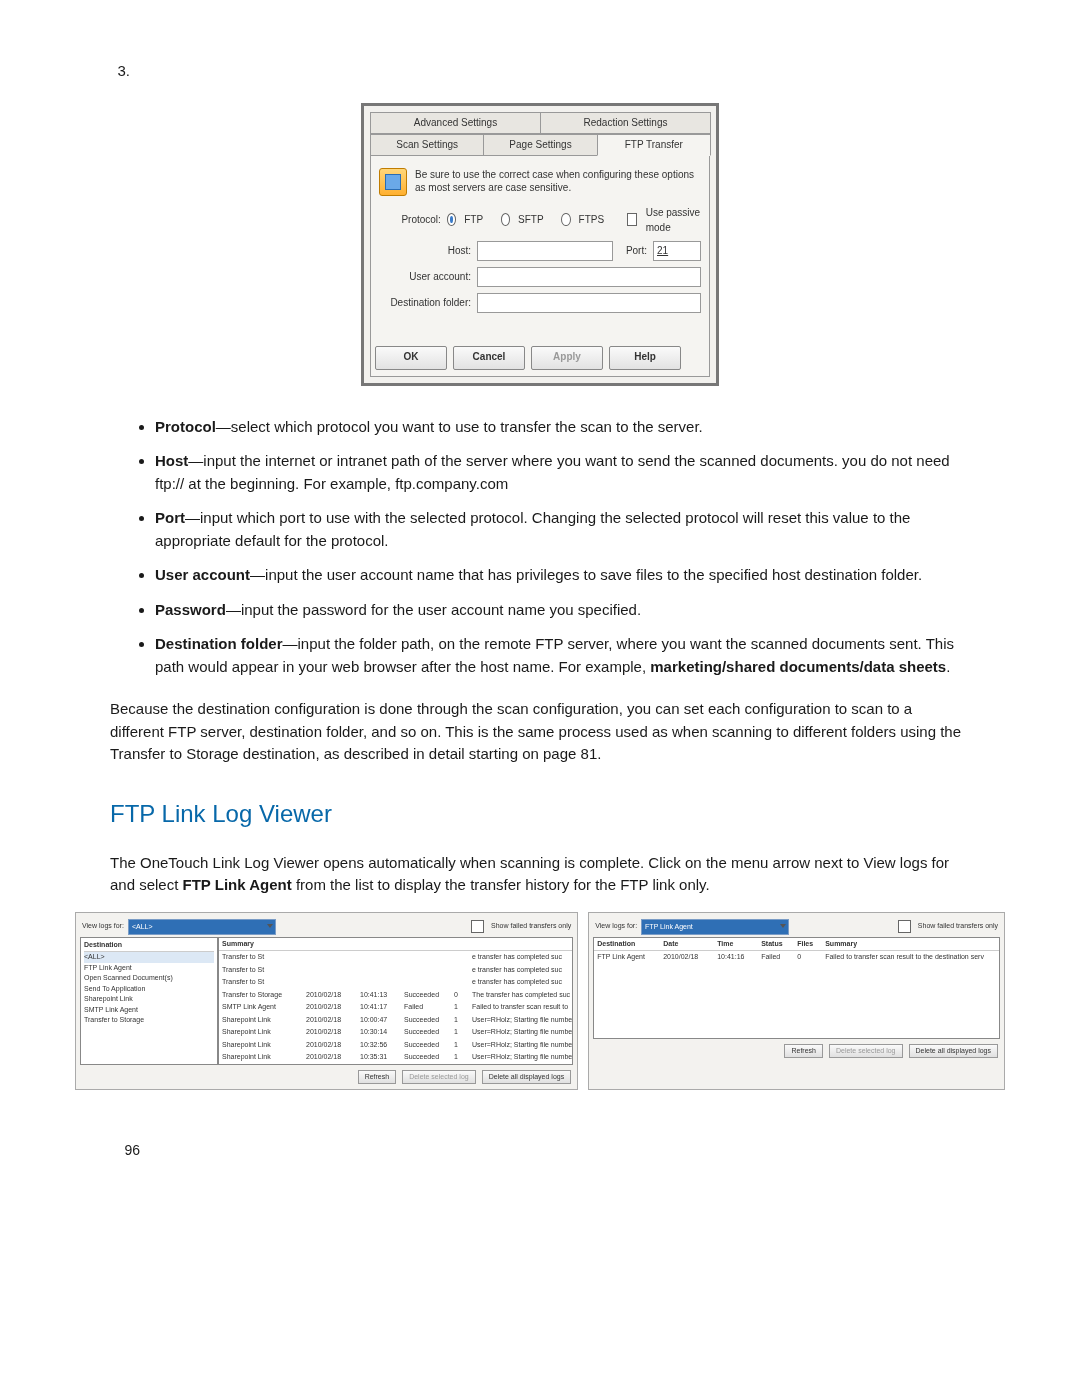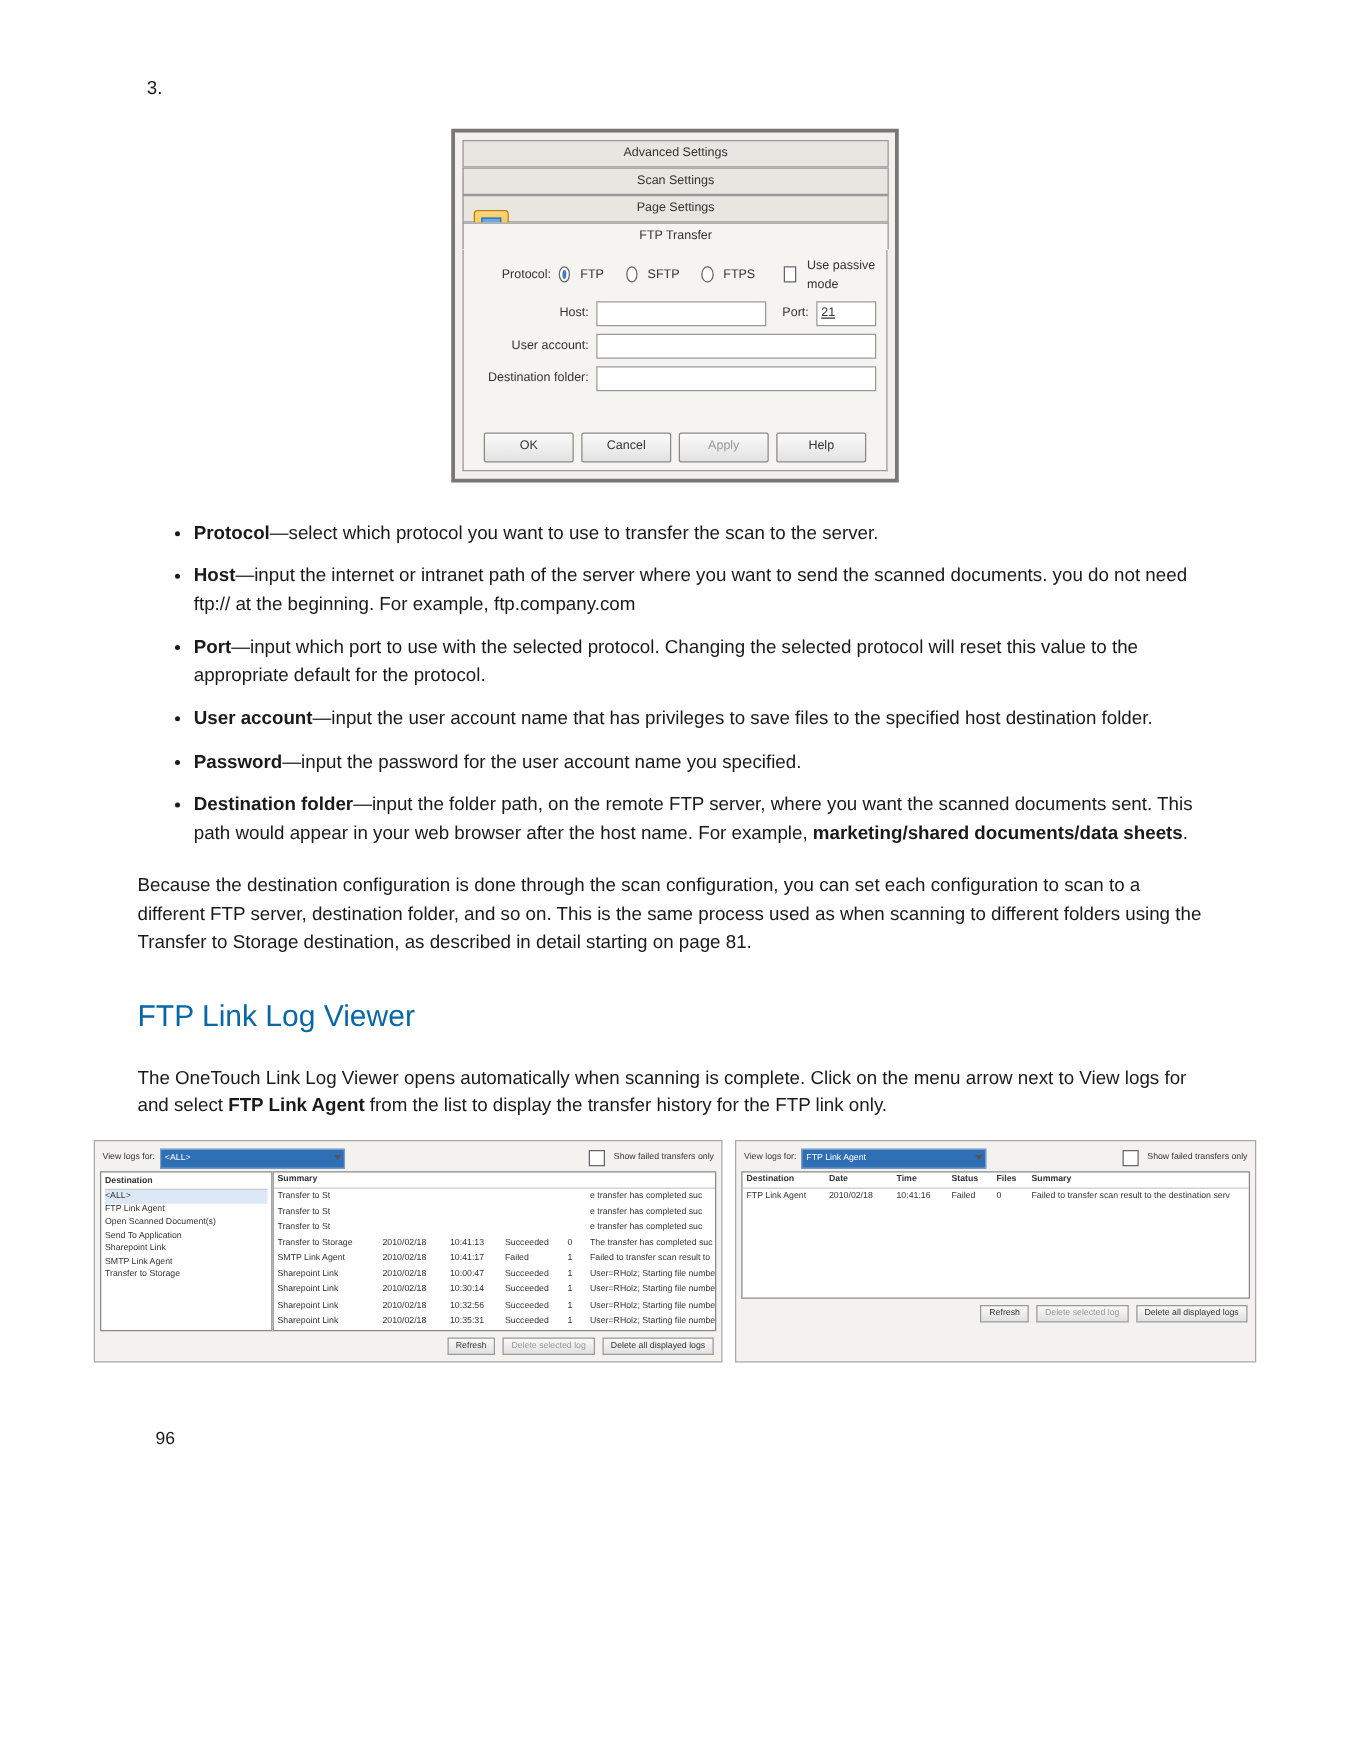--- a/index.html
+++ b/index.html
@@ -18,21 +18,21 @@
   .screenshot {
     width: 340px;
     margin: 10px auto 30px auto;
     border: 3px solid #777;
     background: #f2f1ee;
     font-family: Tahoma, Arial, sans-serif;
     font-size: 10px;
     color: #333;
     padding: 6px;
   }
-  .tab-row { display: flex; height: 22px; flex-direction: column; }
+  .tab-row { display: flex; height: 22px; }
   .tab {
     flex: 1;
     border: 1px solid #999;
     background: #e8e6e1;
     text-align: center;
     line-height: 20px;
     font-size: 10px;
     margin-right: -1px;
   }
   .tab.active { background: #f5f4f1; border-bottom: 1px solid #f5f4f1; z-index: 2; }
@@ -48,21 +48,21 @@
   }
   .form-row { display: flex; align-items: center; padding: 3px 4px; gap: 6px; }
   .form-label { width: 92px; text-align: right; font-size: 10px; }
   .form-input {
     flex: 1; height: 18px; border: 1px solid #999; background: #fff;
     font-size: 10px; padding: 0 3px;
   }
   .radio { width: 11px; height: 11px; border: 1px solid #666; border-radius: 50%; display: inline-block; vertical-align: middle; background:#fff; position:relative; margin-right:2px;}
   .radio.checked::after { content:""; position:absolute; inset:2px; background:#3a7bc8; border-radius:50%; }
   .chk { width:11px; height:11px; border:1px solid #666; display:inline-block; vertical-align:middle; background:#fff; margin-right:3px;}
-  .btn-row { display:flex; justify-content:center; gap:6px; padding: 30px 0 6px 0;}
+  .btn-row { display:flex; justify-content:flex-start; gap:6px; padding: 30px 0 6px 0; font-weight: bold;}
   .btn {
     width: 70px; height: 22px; border:1px solid #888; background:linear-gradient(#fafafa,#e2e2e2);
     font-size:10px; text-align:center; line-height:20px; border-radius:2px;
   }
   .btn.disabled { color:#999; }
   ul.bullets { list-style: disc; padding-left: 45px; margin: 12px 0 20px 0;}
   ul.bullets > li { margin-bottom: 12px; }
   h2.section {
     color: #0768a9; font-weight: normal; font-size: 24px;
     margin: 30px 0 20px 0;
@@ -98,20 +98,21 @@
     <div class="tab">Redaction Settings</div>
   </div>
   <div class="tab-row">
     <div class="tab">Scan Settings</div>
     <div class="tab">Page Settings</div>
     <div class="tab active">FTP Transfer</div>
   </div>
   <div style="border:1px solid #999; border-top:none; padding:4px 4px 0 4px; background:#f5f4f1;">
     <div class="note-row">
       <div class="note-icon"></div>
+      <div style="font-size:10px; line-height:1.3;">Be sure to use the correct case when configuring these options as most servers are case sensitive.</div>
     </div>
     <div class="form-row">
       <div class="form-label">Protocol:</div>
       <span class="radio checked"></span><span>FTP</span>
       &nbsp;&nbsp;<span class="radio"></span><span>SFTP</span>
       &nbsp;&nbsp;<span class="radio"></span><span>FTPS</span>
       &nbsp;&nbsp;&nbsp;&nbsp;<span class="chk"></span><span>Use passive mode</span>
     </div>
     <div class="form-row">
       <div class="form-label">Host:</div>

